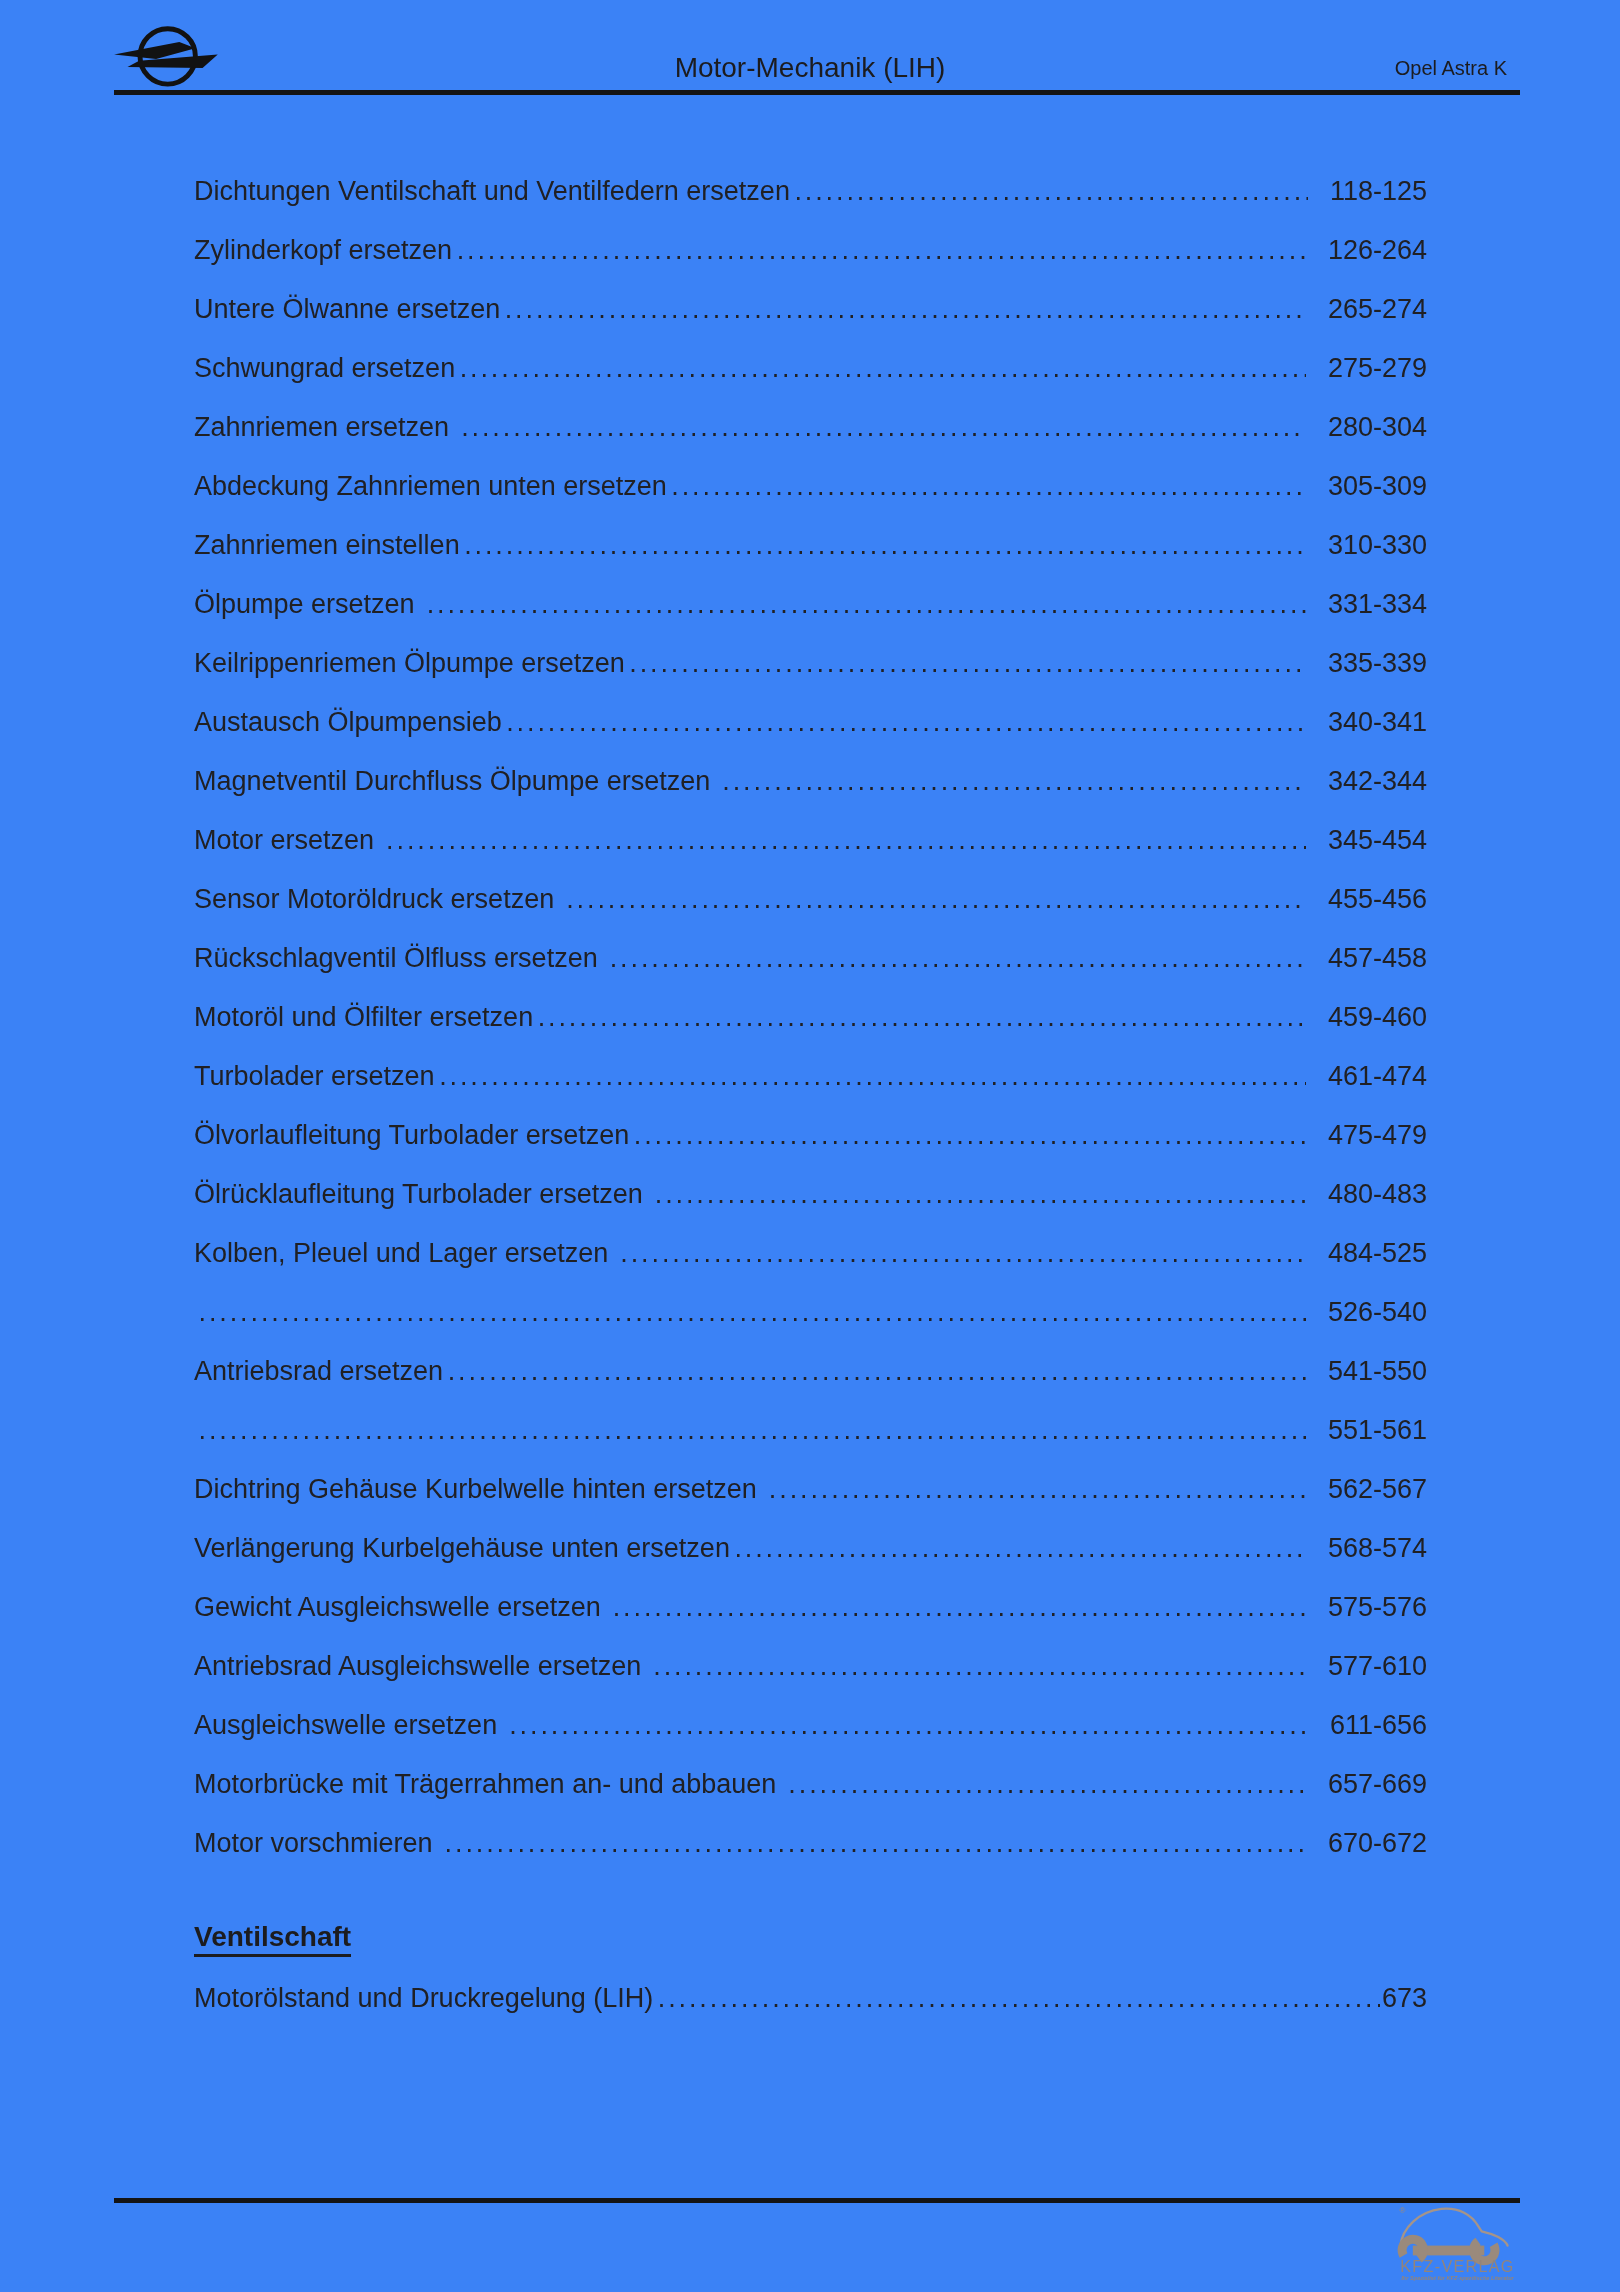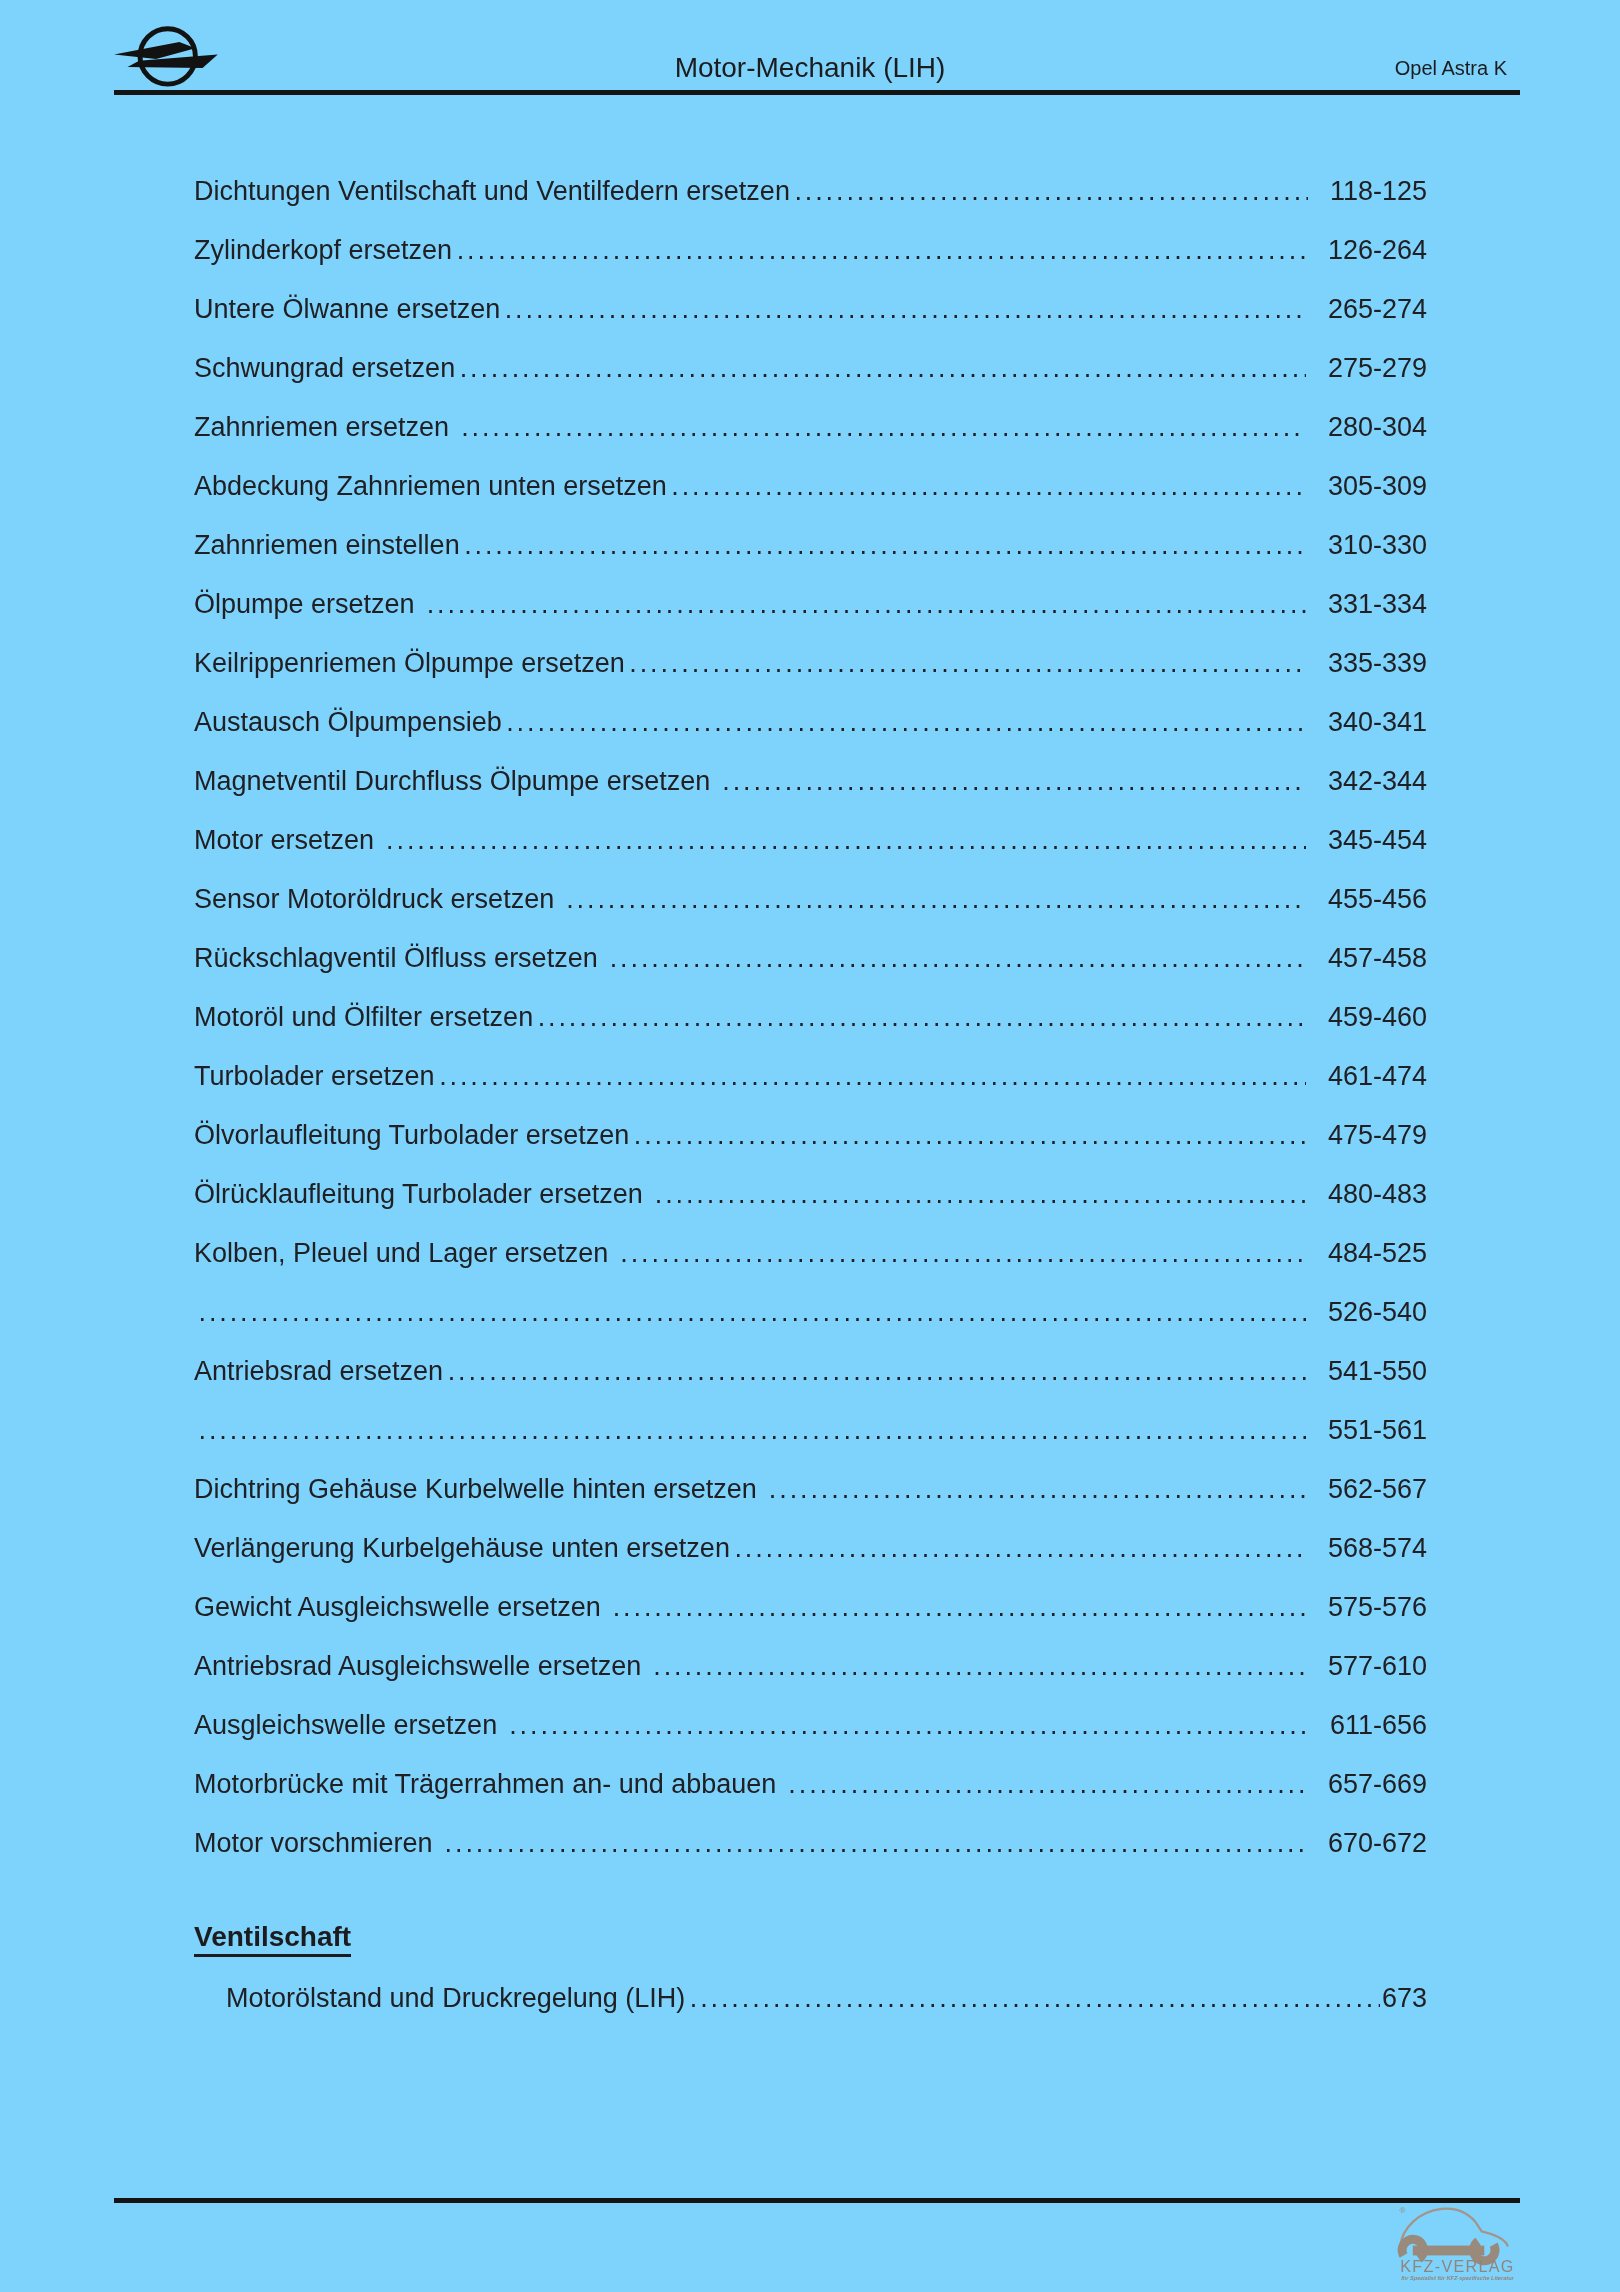--- a/index.html
+++ b/index.html
@@ -1,20 +1,20 @@
 <!DOCTYPE html>
 <html lang="de" style="font-size:14.3px"><head>
 <meta charset="utf-8">
 <title>Motor-Mechanik (LIH) – Opel Astra K</title>
 <style>
   html,body{margin:0;padding:0;background:#e8e8e8;}
   .page{
     position:relative;
     width:1620px;height:2293px;
-    background:#7dd3fc;
+    background:#3b82f6;
     font-family:"Liberation Sans","DejaVu Sans",sans-serif;
     color:#202024;
     overflow:hidden;
     margin:0 auto;
   }
 
   
   .opel-logo{position:absolute;left:90px;top:18px;width:134px;height:75px;}
   .header-title{
     position:absolute;top:50px;left:0;width:100%;
@@ -44,21 +44,21 @@
   .toc-pages{margin-left:22px;}
 
   
   .strom{position:absolute;left:194px;top:1922px;width:1233px;}
   .strom-heading{
     display:inline-block;
     font-size:28px;font-weight:bold;line-height:30px;
     border-bottom:3.6px solid #1c1c1f;padding-bottom:1.8px;
     color:#1c1c1f;
   }
-  .strom .toc-row{margin-top:23px;height:36px;line-height:36px;margin-left:32px;}
+  .strom .toc-row{margin-top:23px;height:36px;line-height:36px;}
   .strom .toc-pages{margin-left:1.8px;}
 
   
   .kfz-logo{position:absolute;left:1391px;top:2200px;width:133px;height:84px;}
 </style>
 </head>
 <body>
 
 <div class="page">
 

